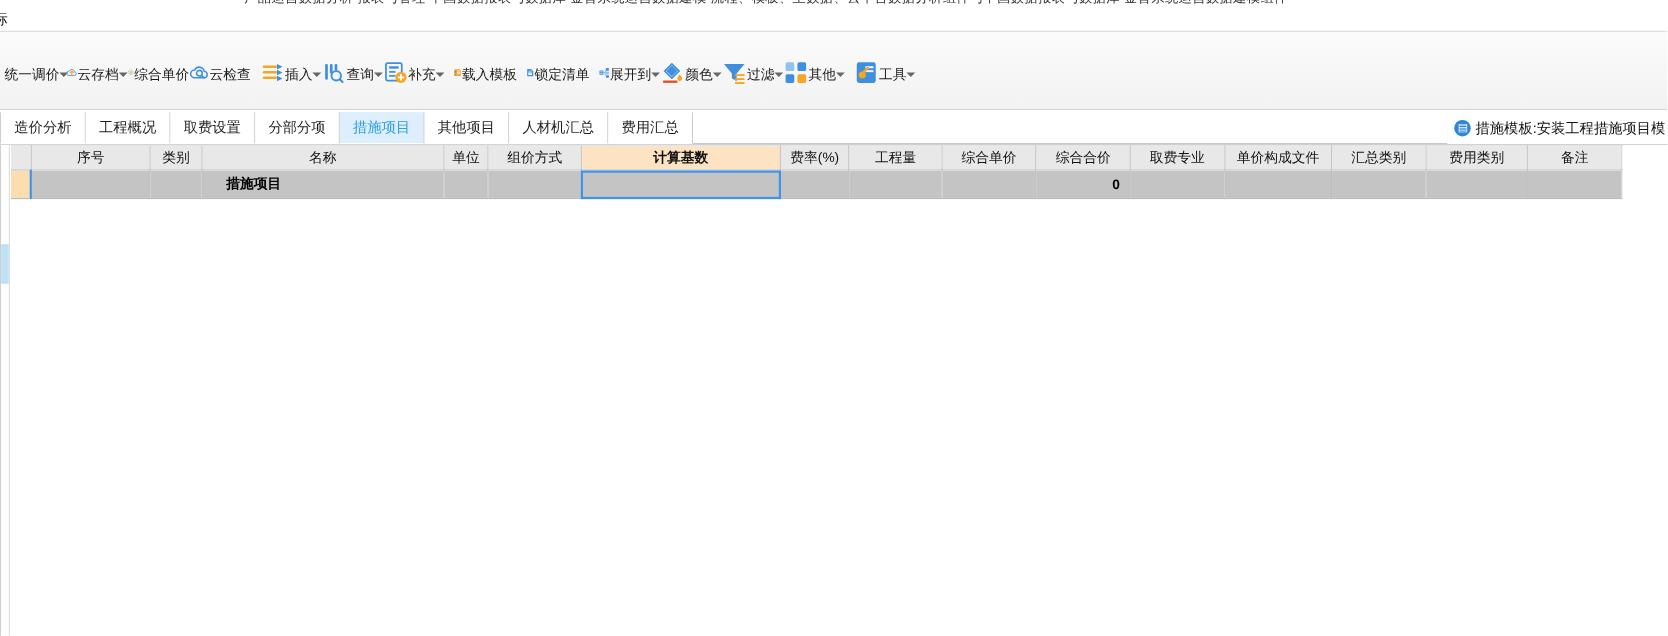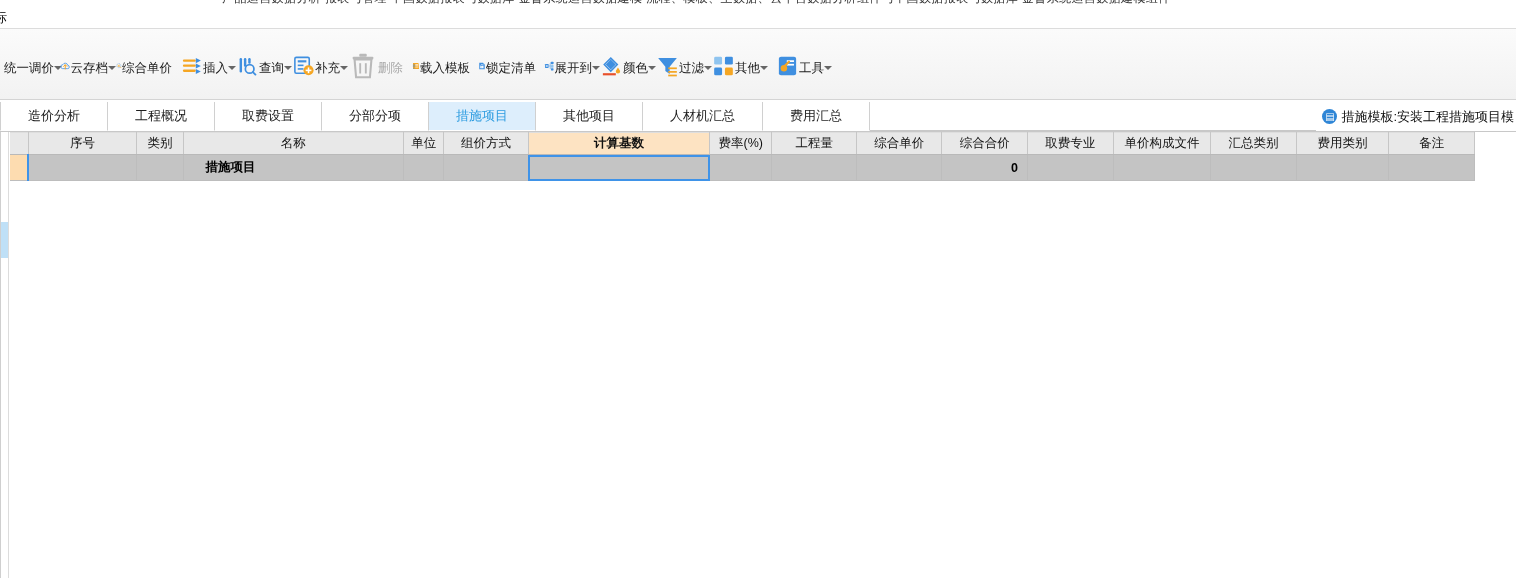--- a/index.html
+++ b/index.html
@@ -69,21 +69,21 @@
 
   
   .tabstrip {
     position: absolute; left: 0; top: 102px; width: 1516px; height: 30px;
     background: #f4f4f4;
     border-bottom: 1px solid #c8c8c8;
     display: flex; align-items: stretch;
   }
   .tab {
     display: flex; align-items: center; 
-    padding: 0 27px; height: 29px;
+    padding: 0 12px; height: 29px;
     font-size: 13px; color: #1d1d1d;
     background: #ffffff;
     border-right: 1px solid #d0d0d0;
     border-bottom: 1px solid #ffffff;
     white-space: nowrap; cursor: default;
   }
   .tab:first-child { border-left: 1px solid #d0d0d0; }
   .tab.active { background: #ddeefc; color: #2f9de0; }
   .tab-filler { flex: 1 1 auto; background: #ffffff; border-bottom: 1px solid #c8c8c8; }
   .tpl-badge {
@@ -205,20 +205,28 @@
 
     <div class="tb-item">
       <svg class="ico" viewBox="0 0 32 32">
         <circle cx="15" cy="14" r="11" fill="none" stroke="#3f8fe0" stroke-width="2.4" stroke-dasharray="5 3"></circle>
         <path d="M11 9l4 5 4-5M11 15h8M11 18h8M15 14v6" stroke="#f5a623" stroke-width="2" fill="none" stroke-linecap="round"></path>
         <path d="M21 24a4 4 0 0 1 8 0z" fill="#f5a623"></path>
       </svg>
       <span class="lbl">综合单价</span>
     </div>
 
+    <div class="tb-item">
+      <svg class="ico" viewBox="0 0 32 32">
+        <path d="M8 24a6 6 0 0 1 .6-12 8 8 0 0 1 15.1 2 5 5 0 0 1-.7 10z" fill="none" stroke="#3f8fe0" stroke-width="2.4"></path>
+        <circle cx="16" cy="17" r="4.5" fill="none" stroke="#3f8fe0" stroke-width="2.4"></circle>
+        <path d="M19.5 20.5L23 24" stroke="#3f8fe0" stroke-width="2.6" stroke-linecap="round"></path>
+      </svg>
+      <span class="lbl">云检查</span>
+    </div>
 
     <div class="tb-gap"></div>
 
     <div class="tb-item">
       <svg class="ico" viewBox="0 0 32 32">
         <rect x="4" y="7" width="18" height="3.2" rx="1.6" fill="#f5a623"></rect>
         <rect x="4" y="14" width="18" height="3.2" rx="1.6" fill="#f5a623"></rect>
         <rect x="4" y="21" width="18" height="3.2" rx="1.6" fill="#f5a623"></rect>
         <path d="M22 5l7 3.5-7 3.5z" fill="#3f8fe0"></path>
         <path d="M22 12.5l7 3.5-7 3.5z" fill="#3f8fe0"></path>
@@ -247,30 +255,20 @@
         <rect x="8" y="14" width="8" height="2.2" fill="#3f8fe0"></rect>
         <rect x="8" y="19" width="8" height="2.2" fill="#3f8fe0"></rect>
         <circle cx="23" cy="22" r="7" fill="#f5a623"></circle>
         <rect x="19" y="21" width="8" height="2.2" fill="#fff"></rect>
         <rect x="21.9" y="18" width="2.2" height="8" fill="#fff"></rect>
       </svg>
       <span class="lbl">补充</span>
       <span class="caret"></span>
     </div>
 
-    <div class="tb-item disabled">
-      <svg class="ico" viewBox="0 0 32 32">
-        <path d="M7 9h18l-1.6 19H8.6z" fill="none" stroke="#b9b9b9" stroke-width="2.2"></path>
-        <rect x="5" y="6" width="22" height="3" rx="1" fill="#b9b9b9"></rect>
-        <rect x="12" y="3" width="8" height="3" rx="1" fill="#b9b9b9"></rect>
-        <rect x="12" y="13" width="2" height="11" fill="#b9b9b9"></rect>
-        <rect x="18" y="13" width="2" height="11" fill="#b9b9b9"></rect>
-      </svg>
-      <span class="lbl">删除</span>
-    </div>
 
     <div class="tb-gap"></div>
 
 
     <div class="tb-item wide">
       <svg class="ico" viewBox="0 0 32 32">
         <path d="M4 4h20l4 4v20H4z" fill="#f5a623"></path>
         <rect x="13" y="9" width="13" height="2.6" fill="#fff"></rect>
         <rect x="13" y="14" width="13" height="2.6" fill="#fff"></rect>
         <rect x="13" y="19" width="13" height="2.6" fill="#fff"></rect>

